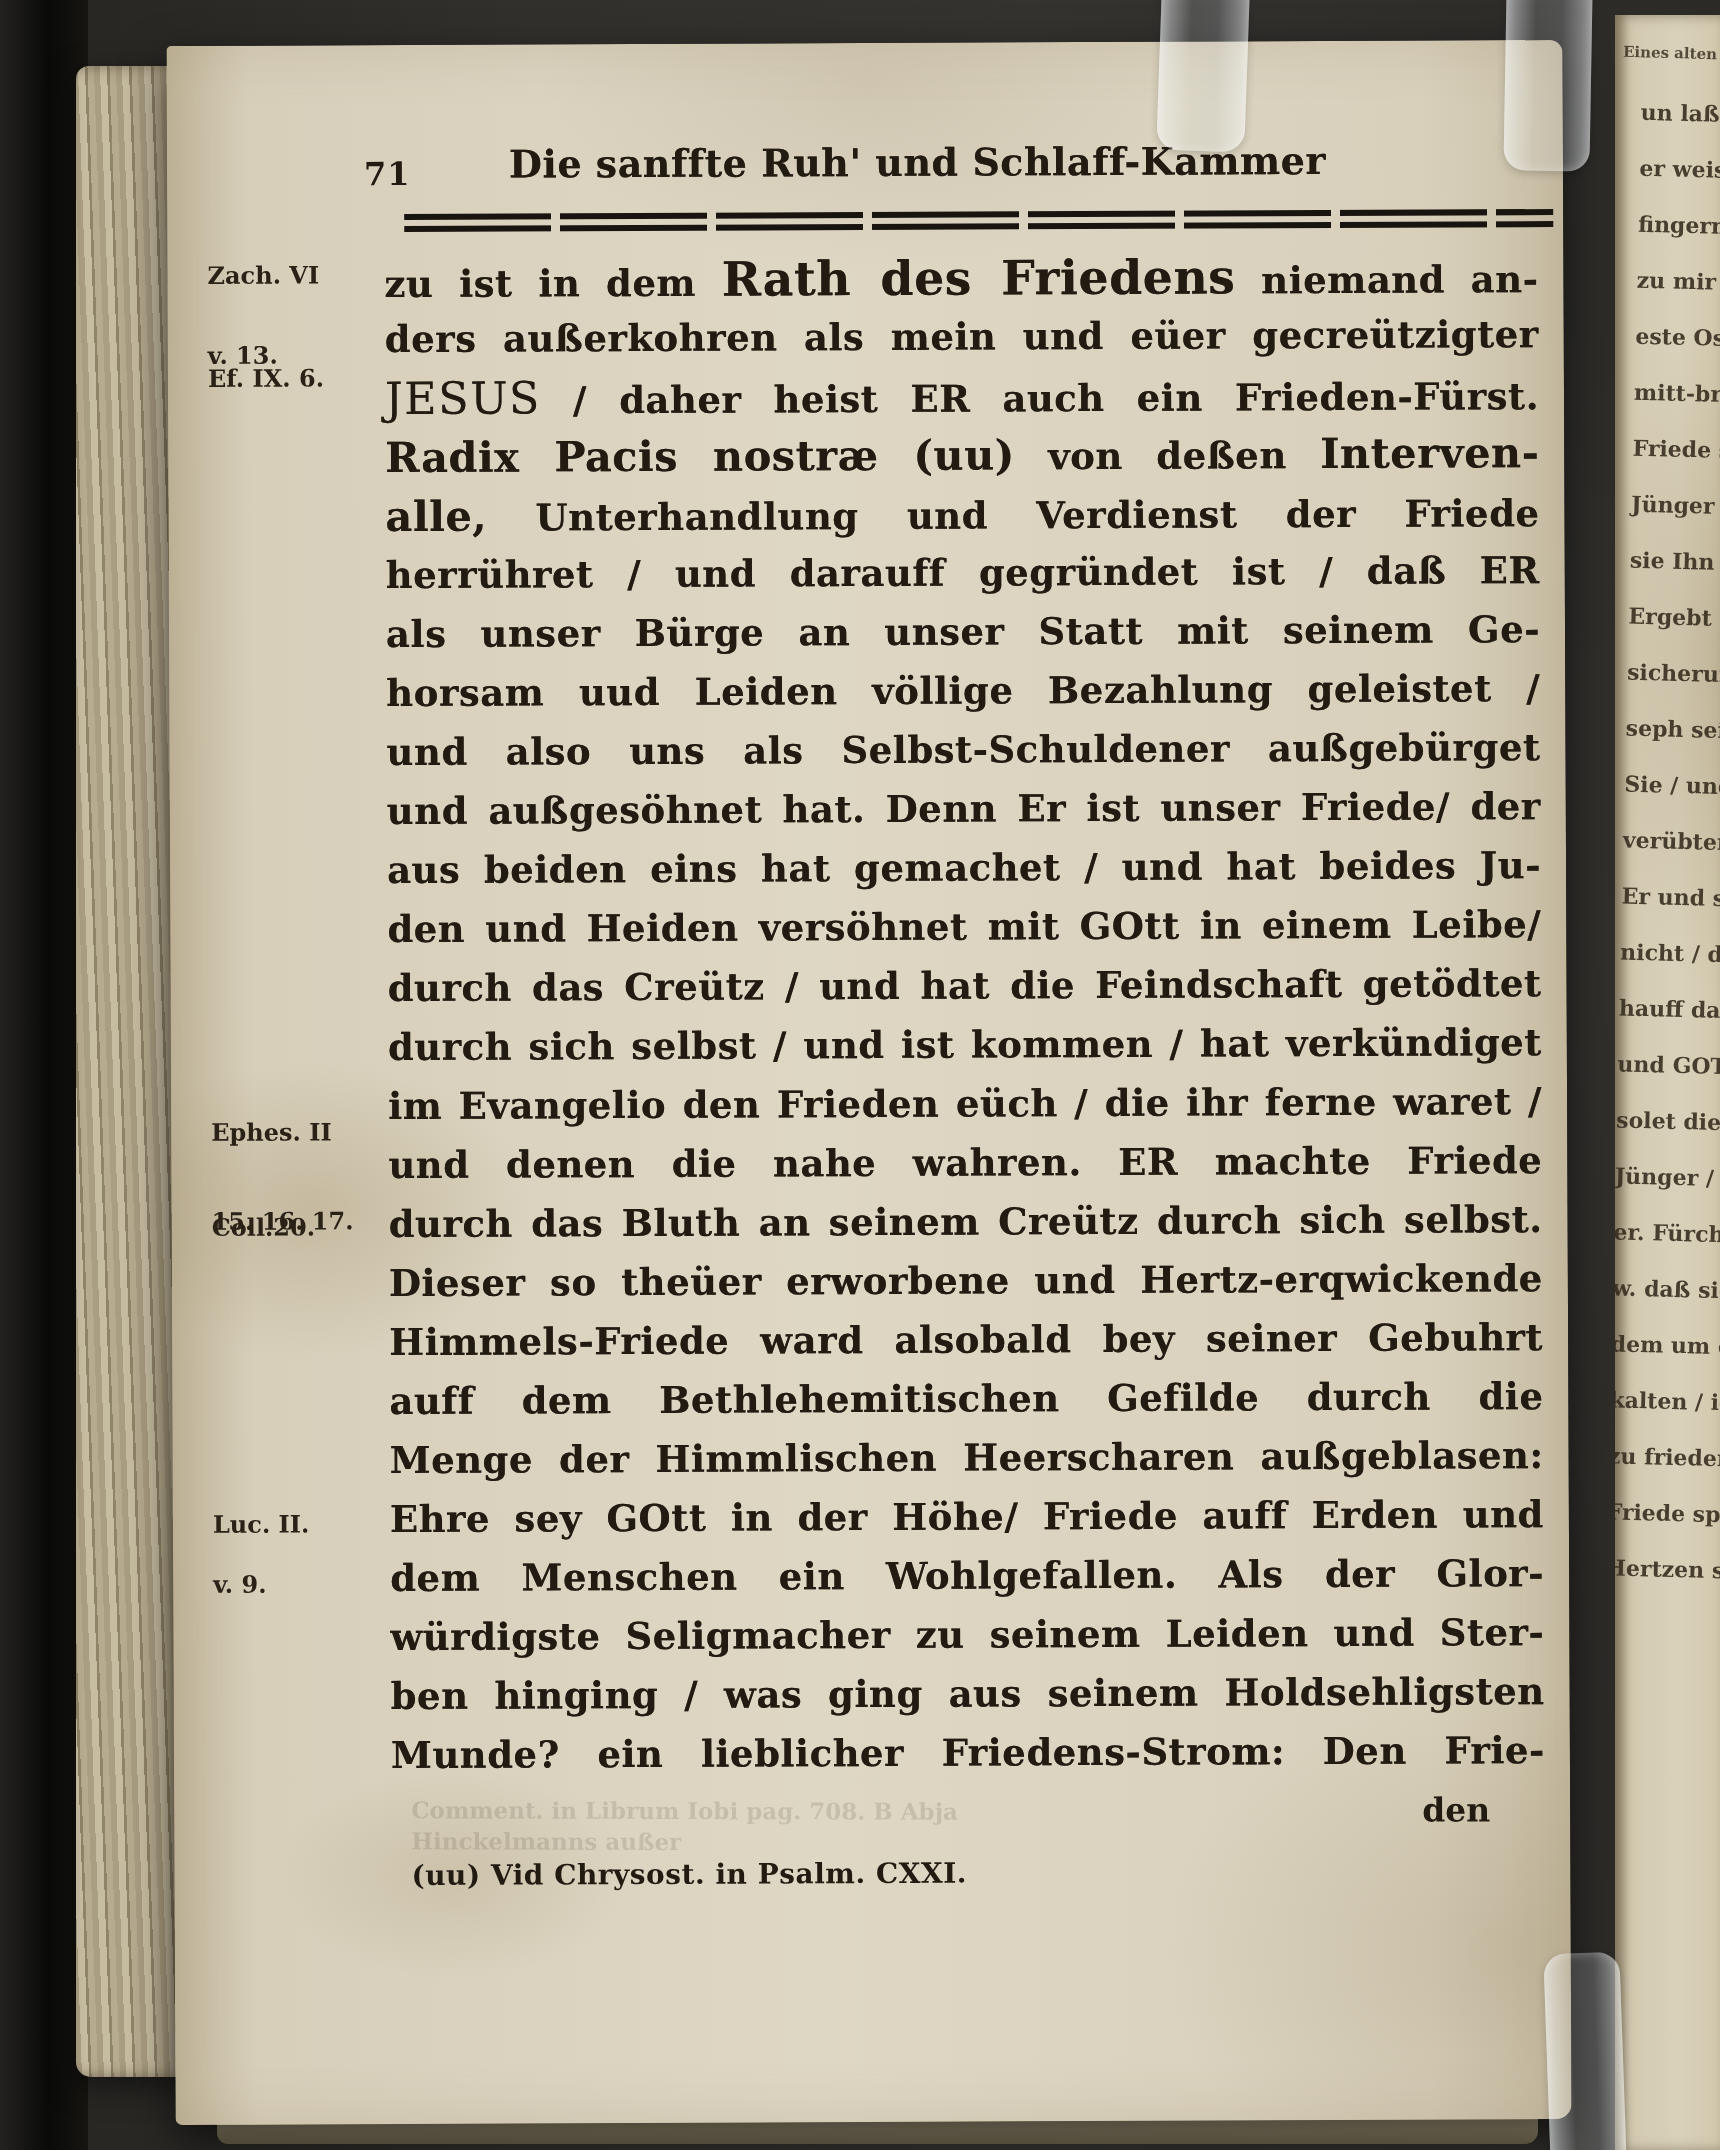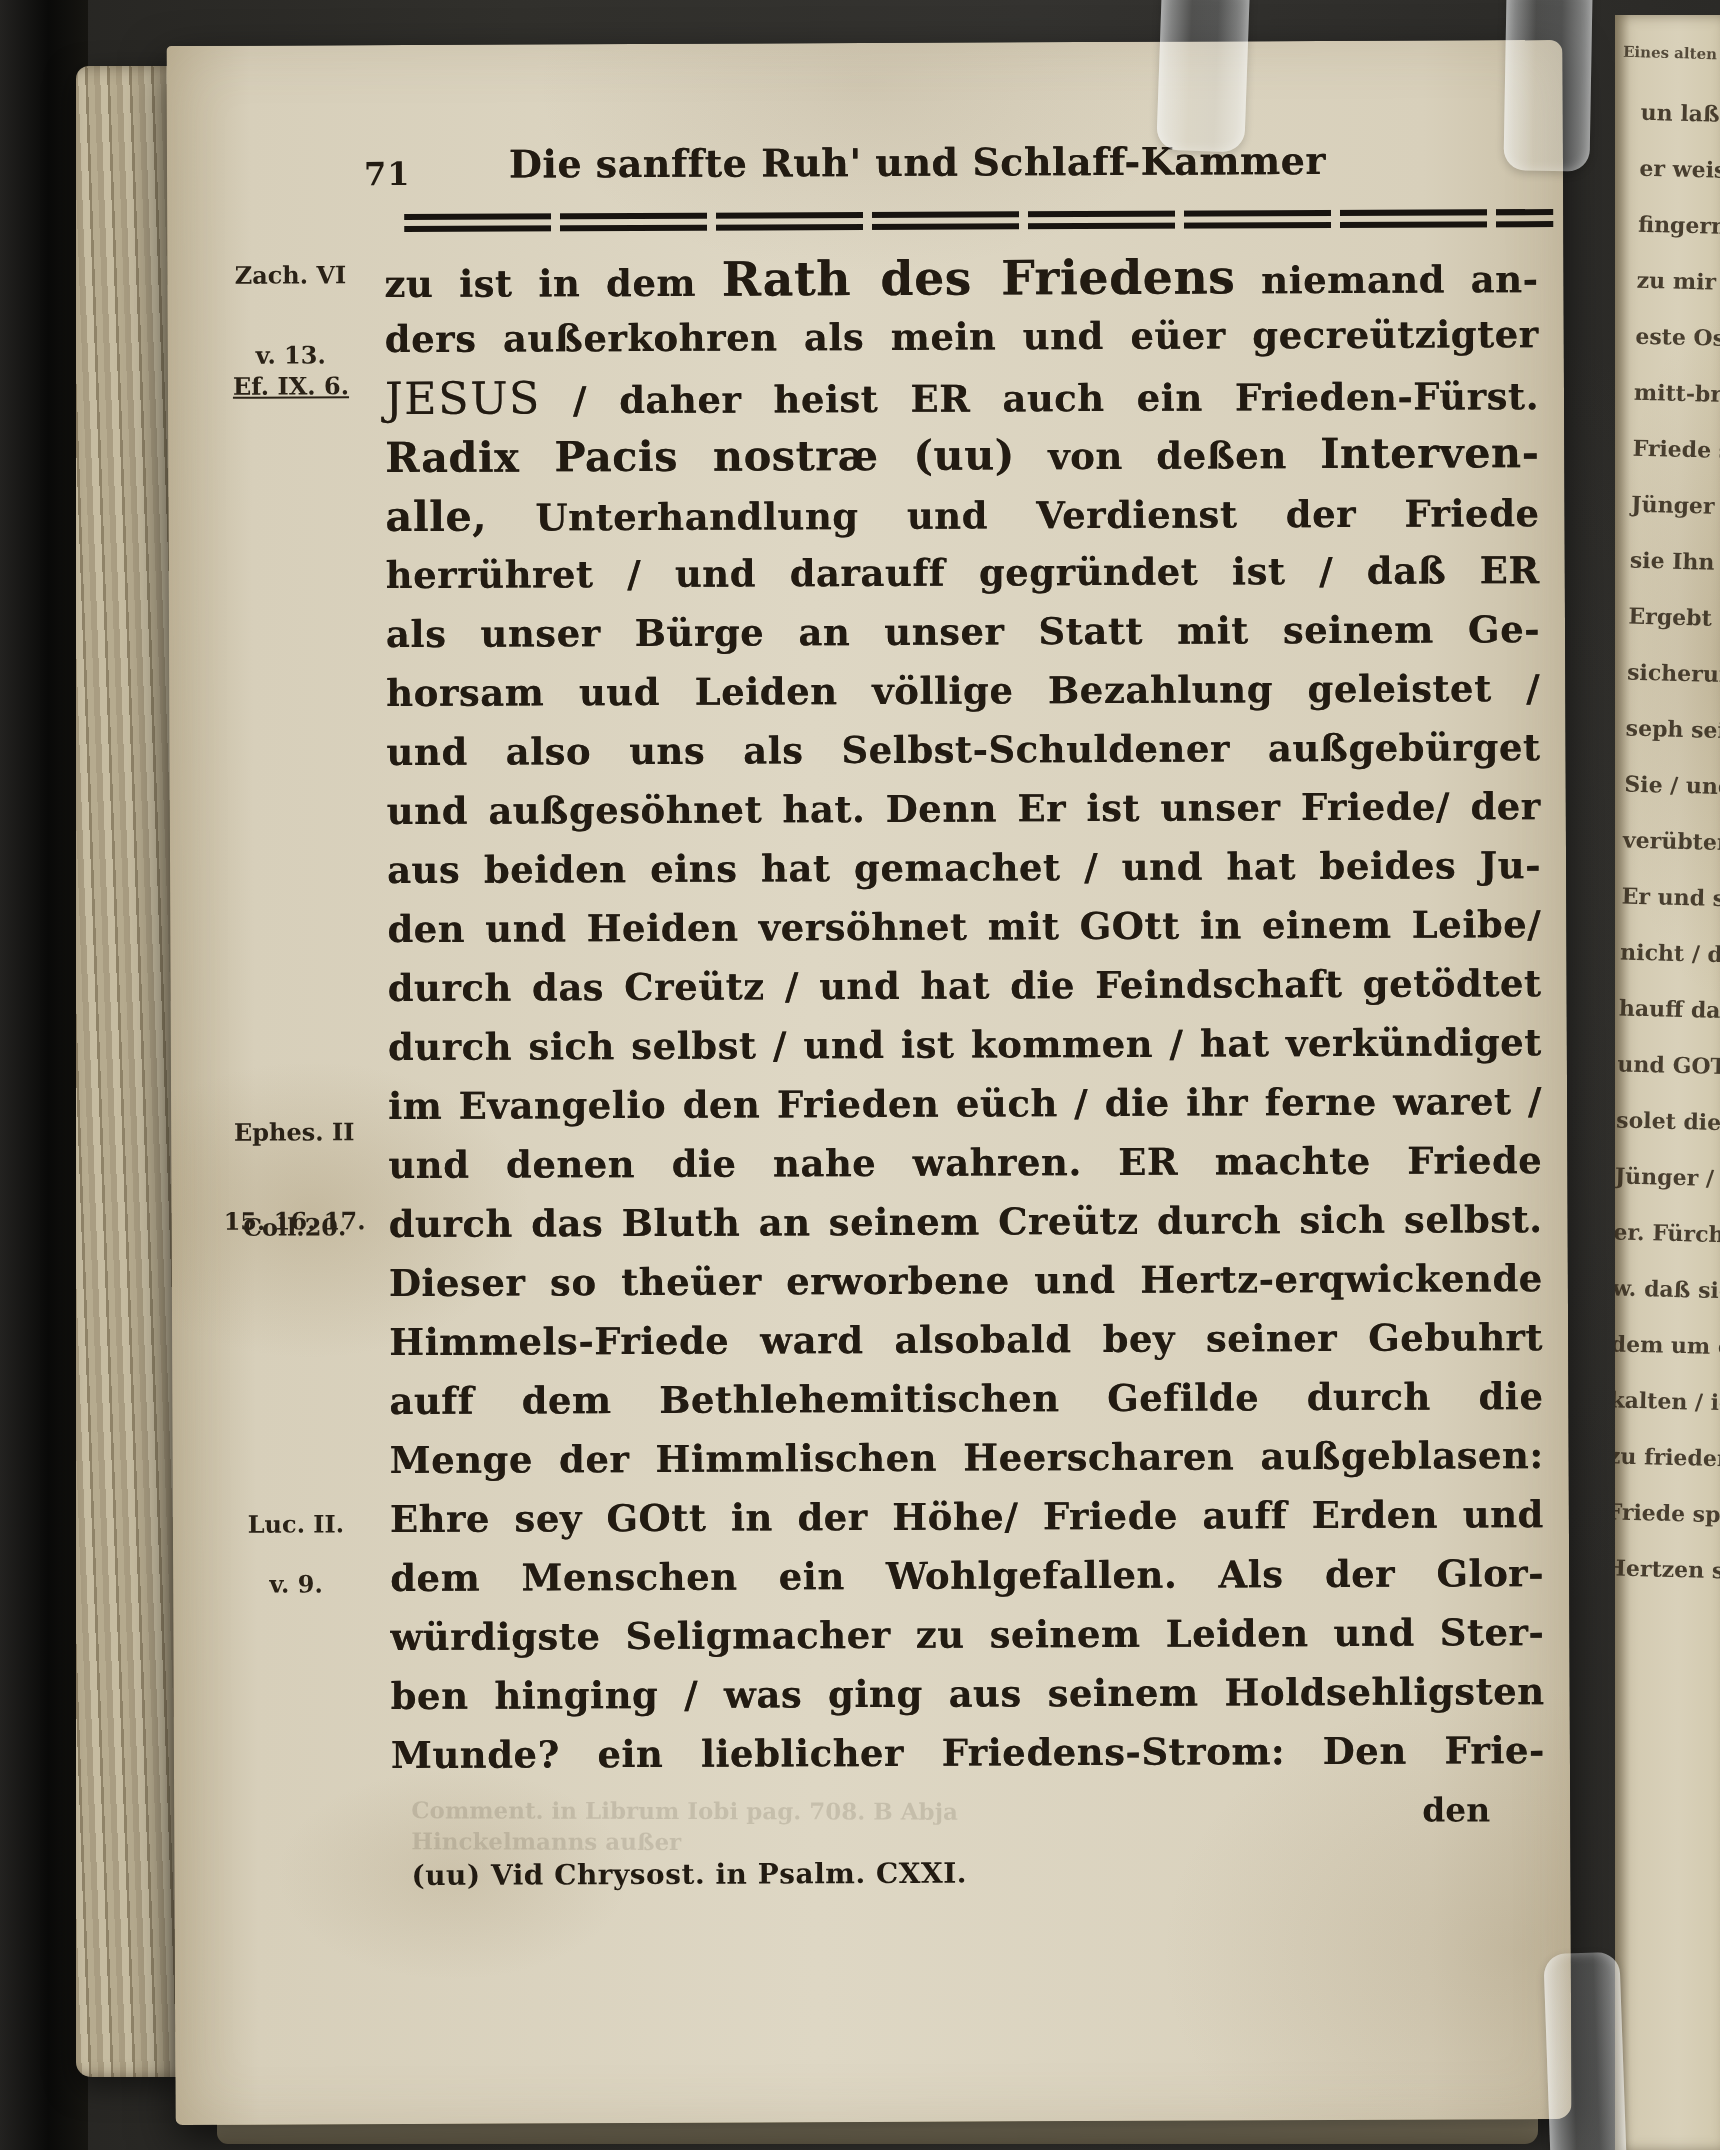--- a/index.html
+++ b/index.html
@@ -35,21 +35,21 @@
   .page-number{position:absolute;top:110px;left:197px;font-size:32px;font-weight:700;letter-spacing:1px;}
   .header-title{position:absolute;top:97px;left:282px;width:937px;text-align:center;
     font-size:38px;font-weight:800;letter-spacing:0.5px;white-space:nowrap;
     text-shadow:0 0 0.5px rgba(25,20,12,0.7);}
   .double-rule{position:absolute;top:169px;left:237px;width:1149px;}
   .double-rule i{display:block;height:5.5px;margin-bottom:6.6px;
     background:repeating-linear-gradient(90deg,#181410 0 147px, rgba(0,0,0,0) 147px 156px);}
   .double-rule i:last-child{margin-bottom:0;}
   .content{position:absolute;top:206px;left:0;right:0;}
   .margin-notes{position:absolute;left:40px;top:0;width:166px;}
-  .margin-note{position:absolute;right:0;width:166px;text-align:center;
+  .margin-note{position:absolute;right:0;width:166px;text-align:left;
     font-size:24px;font-weight:600;color:#2a2217;white-space:nowrap;}
   .body-text{position:absolute;left:217px;top:0;width:1154px;}
   .body-line{height:59px;line-height:59px;text-align:justify;text-align-last:justify;
     font-size:37px;font-weight:700;letter-spacing:0.5px;white-space:nowrap;
     text-shadow:0 0 0.5px rgba(28,22,14,0.65);}
   .seg-normal{font-weight:700;}
   .seg-display{font-size:1.28em;font-weight:800;}
   .seg-caps{font-size:1.2em;font-weight:400;letter-spacing:1.5px;}
   .seg-latin{font-size:1.12em;font-weight:600;}
   .catchword{position:absolute;top:1750px;left:217px;width:1099px;text-align:right;
@@ -88,21 +88,21 @@
     <div class="header-title">Die sanffte Ruh' und Schlaff-Kammer</div>
     <div class="double-rule">
         <i></i>
         <i></i>
       </div>
 
     <div class="content">
       <div class="margin-notes">
           <div class="margin-note" style="top: 9px;">Zach. VI</div>
           <div class="margin-note" style="top: 69px; margin-top: 20px;">v. 13.</div>
-          <div class="margin-note" style="top: 120px; text-decoration: underline;">Ef. IX. 6.</div>
+          <div class="margin-note" style="top: 112px;">Ef. IX. 6.</div>
           <div class="margin-note" style="top: 842px; margin-top: 24px;">Ephes. II</div>
           <div class="margin-note" style="top: 955px;">15. 16. 17.</div>
           <div class="margin-note" style="top: 961px;">Coll.20.</div>
           <div class="margin-note" style="top: 1258px;">Luc. II.</div>
           <div class="margin-note" style="top: 1318px;">v. 9.</div>
         </div>
       <div class="body-text">
           <div class="body-line"><span class="seg-normal">zu ist in dem </span><span class="seg-display">Rath des Friedens</span><span class="seg-normal"> niemand an-</span></div>
           <div class="body-line"><span class="seg-normal">ders außerkohren als mein und eüer gecreützigter</span></div>
           <div class="body-line"><span class="seg-caps">JESUS</span><span class="seg-normal"> / daher heist ER auch ein Frieden-Fürst.</span></div>

